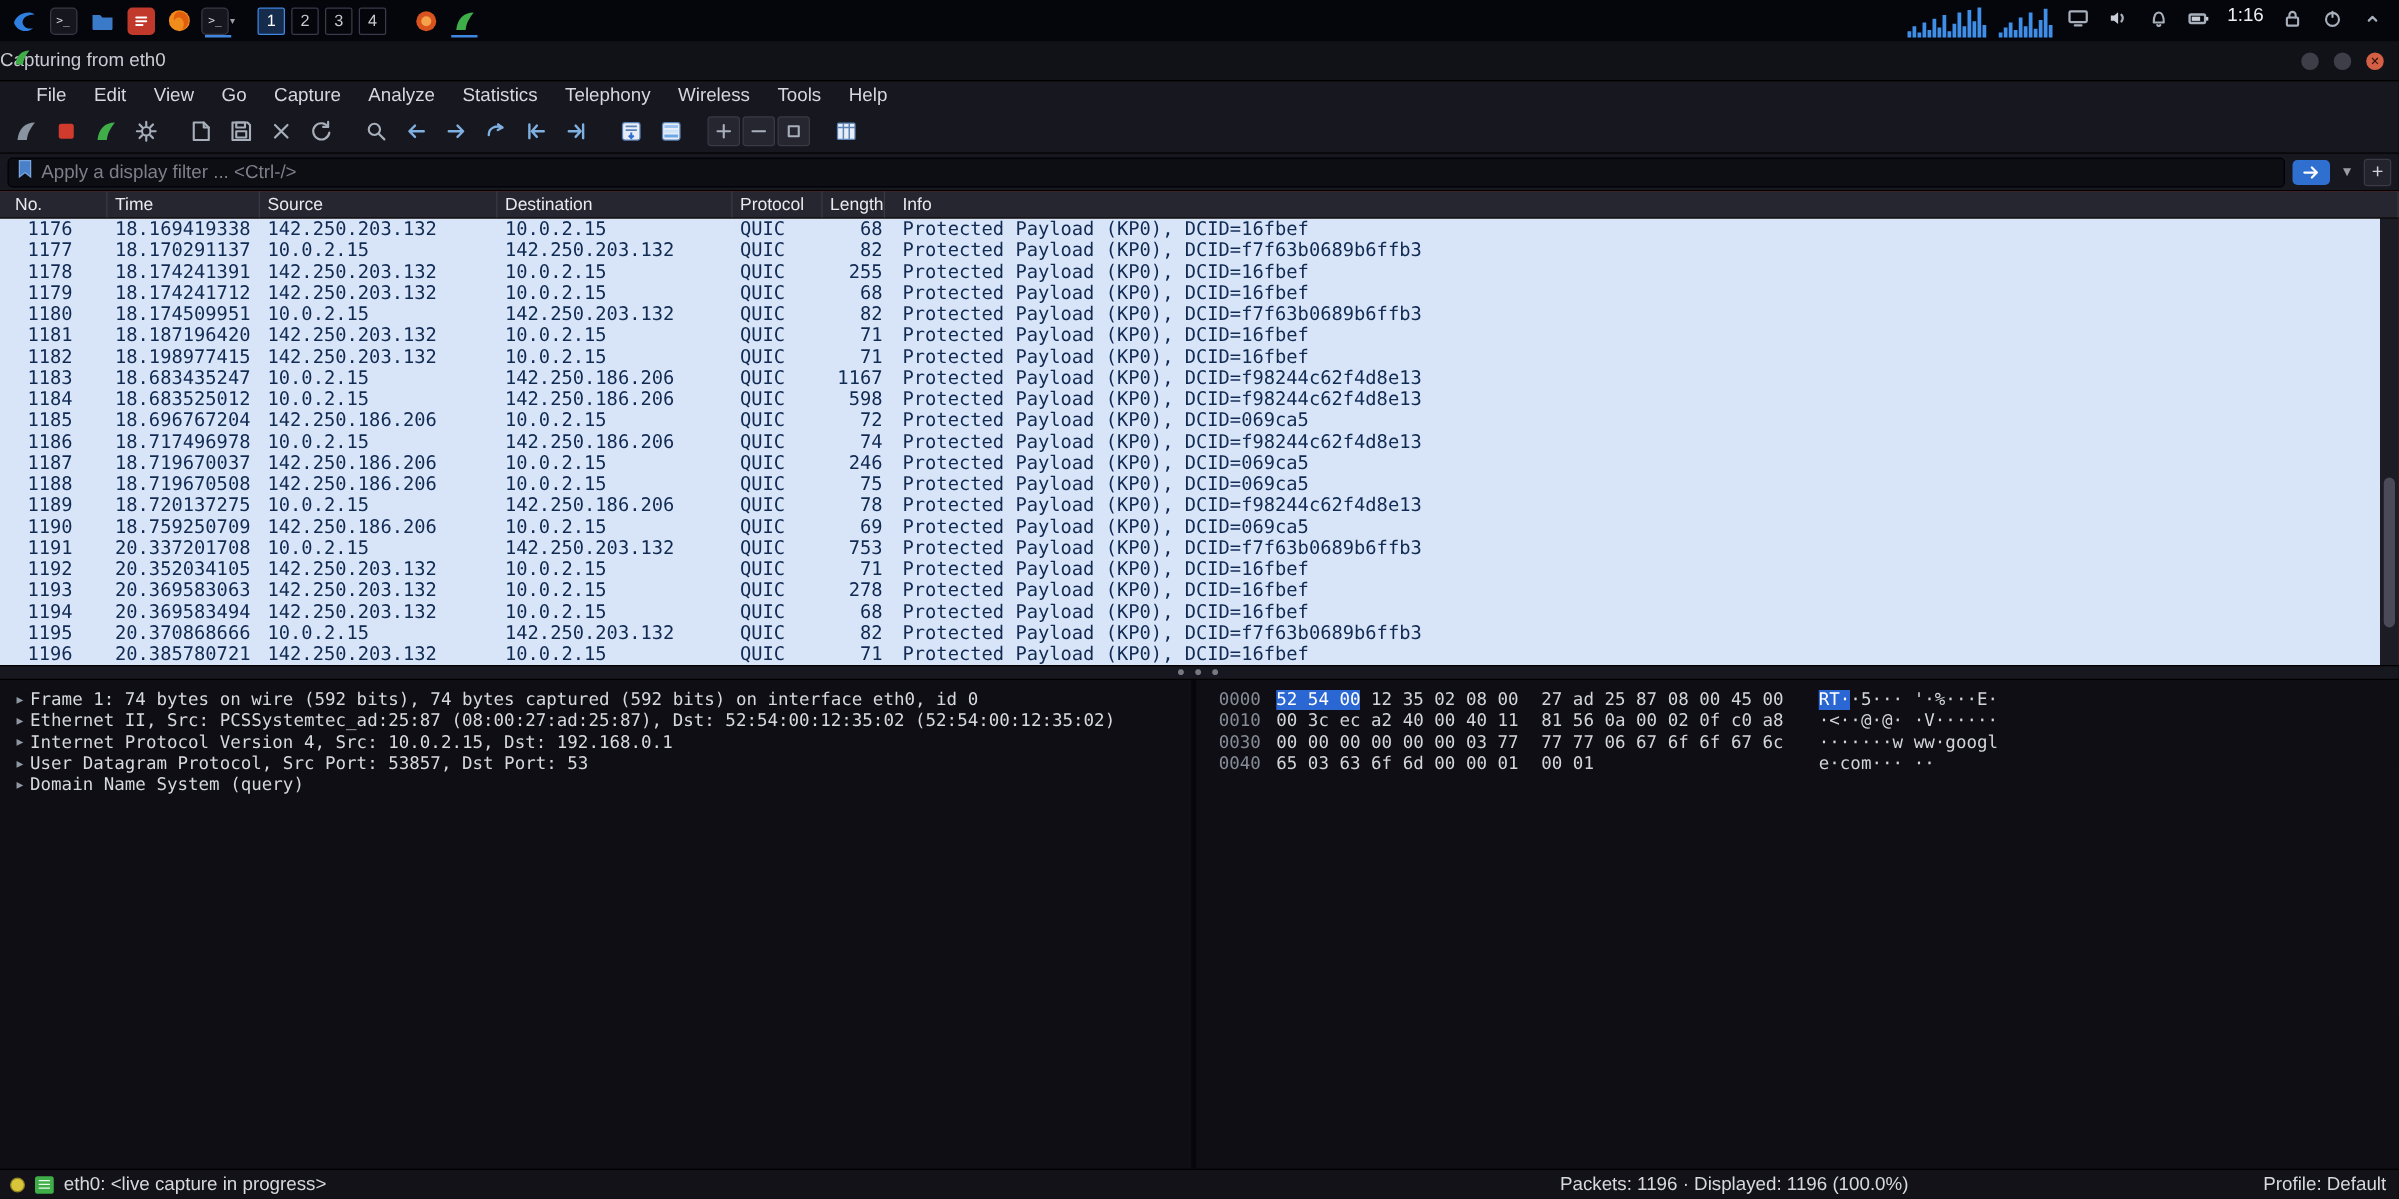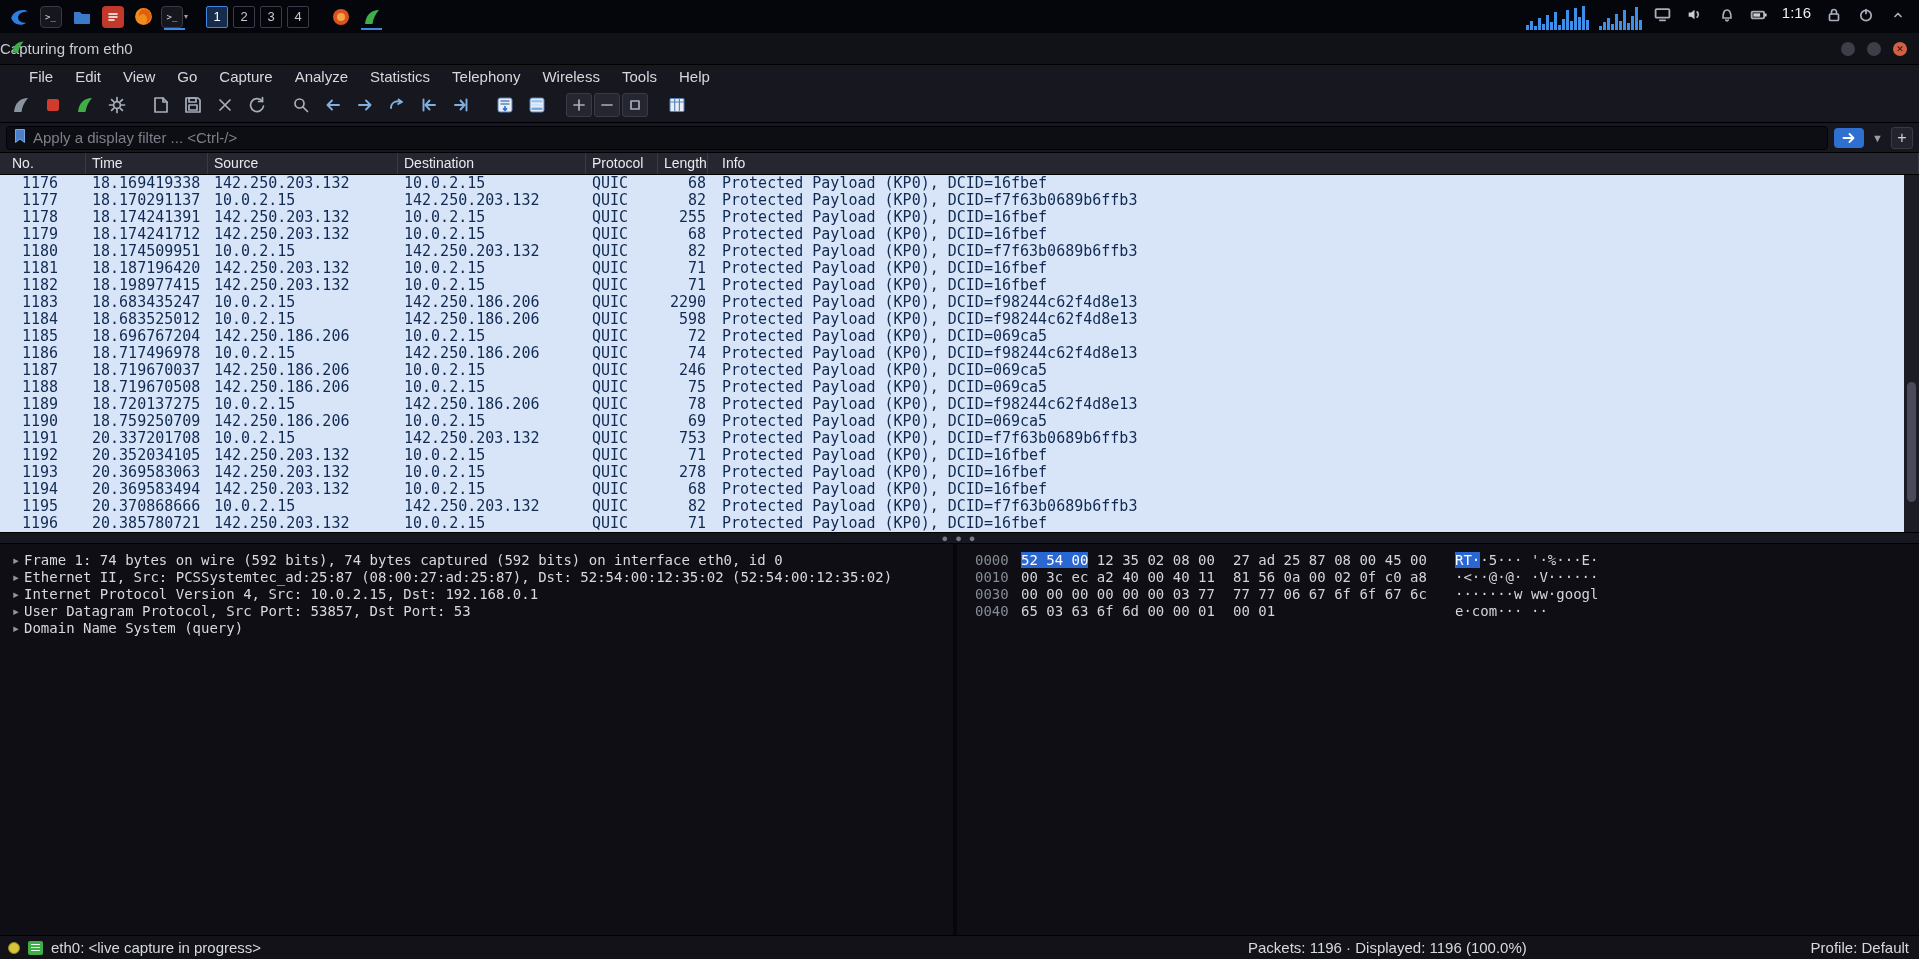--- a/index.html
+++ b/index.html
@@ -467,21 +467,21 @@
         <span class="pc pc-proto">QUIC</span>
         <span class="pc pc-len">71</span>
         <span class="pc pc-info">Protected Payload (KP0), DCID=16fbef</span>
       </div>
       <div class="prow pgrid">
         <span class="pc pc-no">1183</span>
         <span class="pc pc-time">18.683435247</span>
         <span class="pc pc-src">10.0.2.15</span>
         <span class="pc pc-dst">142.250.186.206</span>
         <span class="pc pc-proto">QUIC</span>
-        <span class="pc pc-len">2290</span>
+        <span class="pc pc-len">1167</span>
         <span class="pc pc-info">Protected Payload (KP0), DCID=f98244c62f4d8e13</span>
       </div>
       <div class="prow pgrid">
         <span class="pc pc-no">1184</span>
         <span class="pc pc-time">18.683525012</span>
         <span class="pc pc-src">10.0.2.15</span>
         <span class="pc pc-dst">142.250.186.206</span>
         <span class="pc pc-proto">QUIC</span>
         <span class="pc pc-len">598</span>
         <span class="pc pc-info">Protected Payload (KP0), DCID=f98244c62f4d8e13</span>

